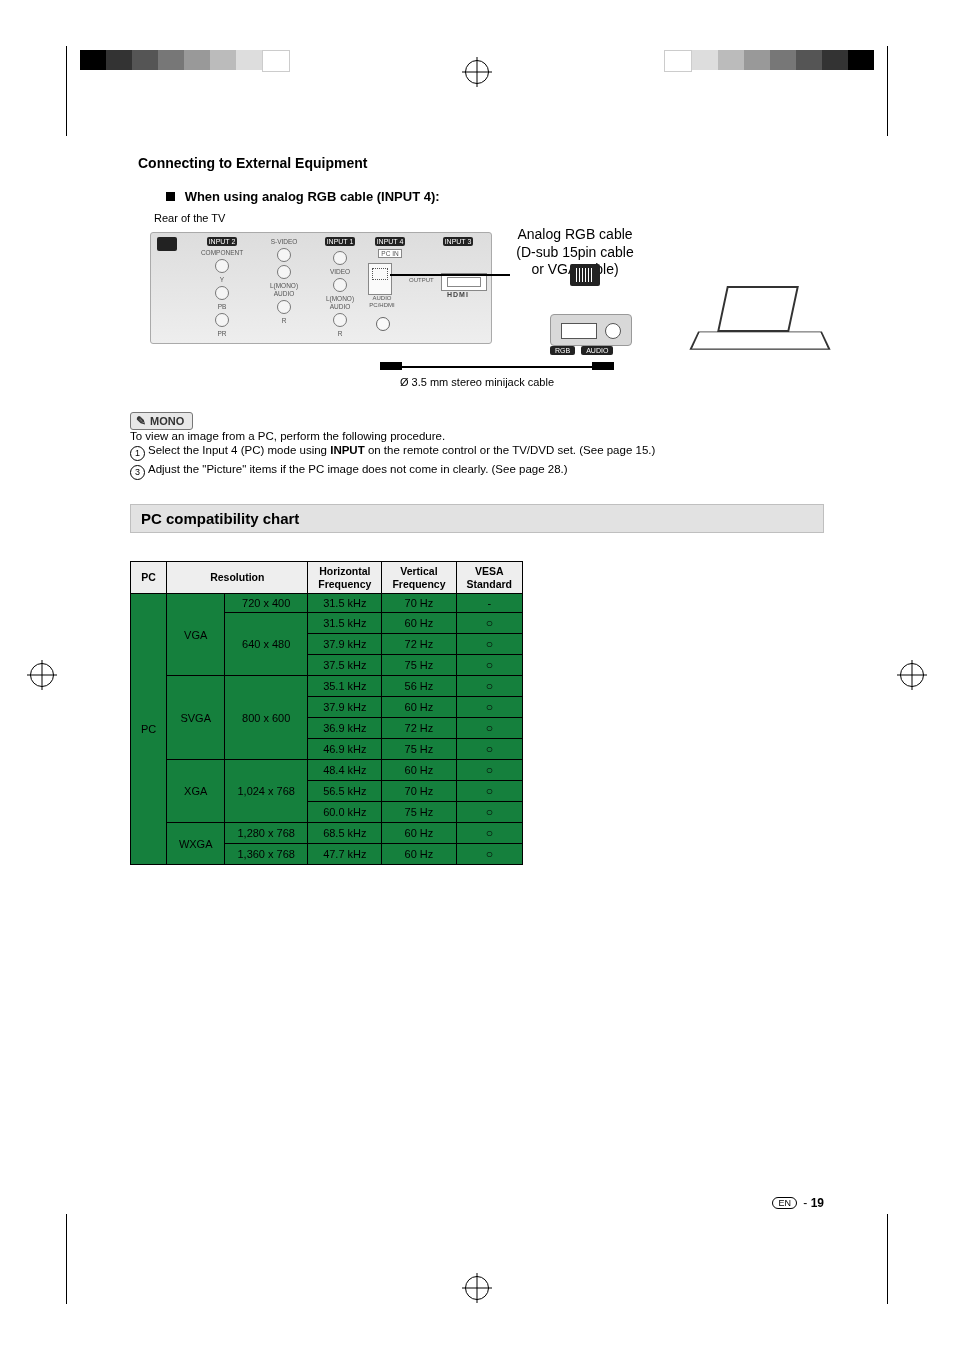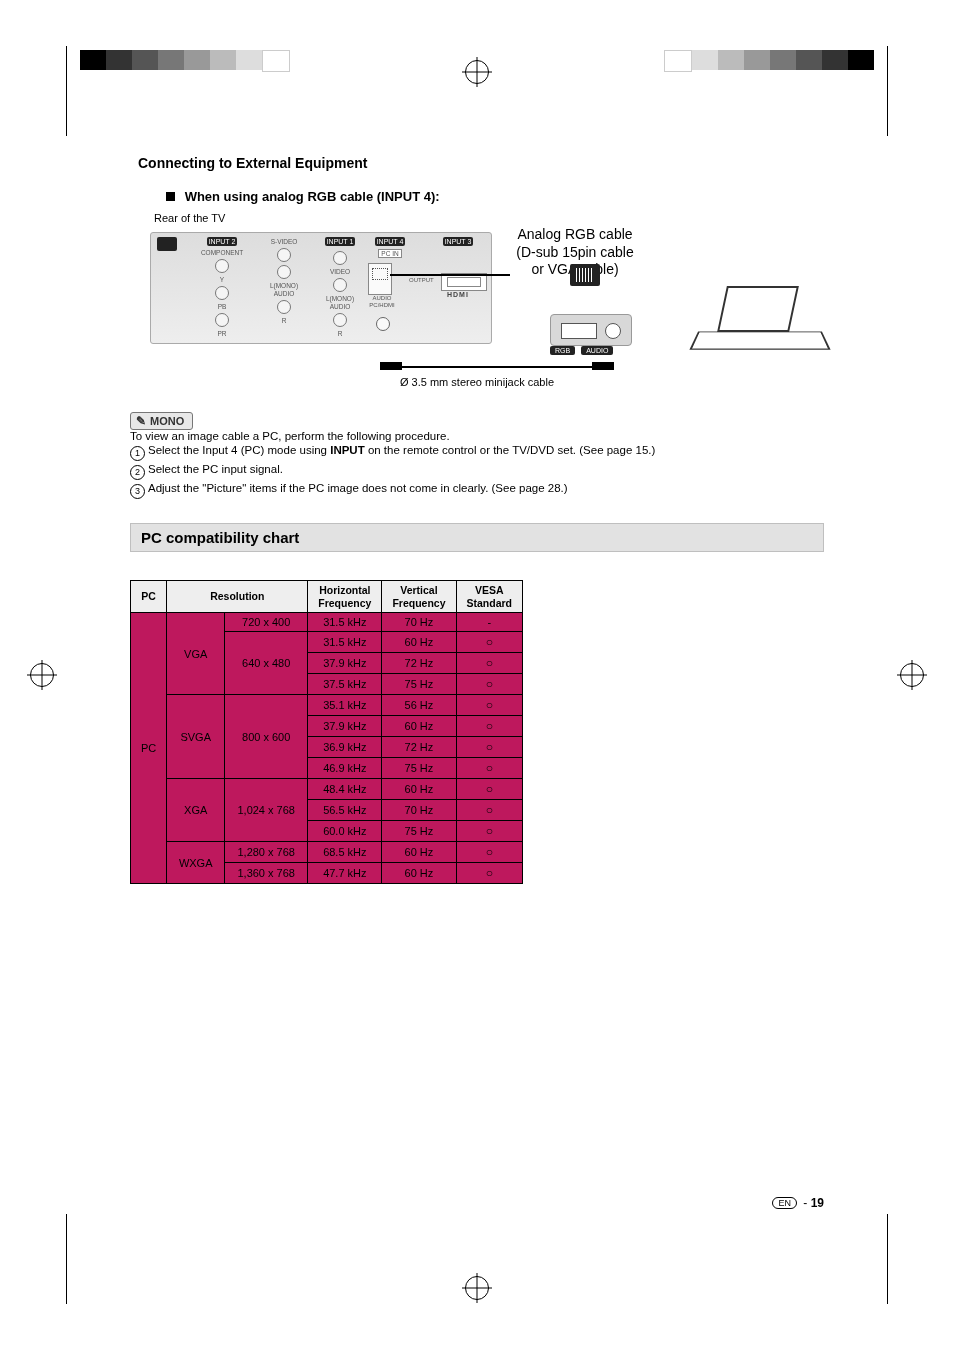--- a/index.html
+++ b/index.html
@@ -126,21 +126,21 @@
   .compat-table {
     border-collapse: collapse;
     margin-top: 28px;
     font-size: 11px;
   }
   .compat-table th, .compat-table td {
     border: 1px solid #000;
     padding: 3px 10px;
     text-align: center;
     vertical-align: middle;
-    background:#be185d;
+    background:#15803d;
   }
   .compat-table th {
     background:#eee;
     font-weight:bold;
     font-size:10.5px;
     line-height:1.2;
   }
   .compat-table th.res { width:120px;}
   .compat-table .circle { font-size:12px;}
 
@@ -283,23 +283,22 @@
         <div class="audio-cable-plug r"></div>
         <div class="audio-cable-label">Ø 3.5 mm stereo minijack cable</div>
       </div>
     </div>
 
     <div class="note-badge">
       <span class="pin">✎</span>
       <span>MONO</span>
     </div>
 
-    <p class="body-line">To view an image cable a PC, perform the following procedure.</p>
+    <p class="body-line">To view an image from a PC, perform the following procedure.</p>
     <p class="body-line"><span class="circled">1</span><span>Select the Input 4 (PC) mode using <b>INPUT</b> on the remote control or the TV/DVD set. (See page 15.)</span></p>
-    <p class="body-line"><span class="circled">2</span><span>Select the PC input signal.</span></p>
     <p class="body-line" style="margin-bottom:24px"><span class="circled">3</span><span>Adjust the "Picture" items if the PC image does not come in clearly.  (See page 28.)</span></p>
 
     <h2 class="gray-heading">PC compatibility chart</h2>
 
     <table class="compat-table">
       <thead>
         <tr>
           <th>PC</th>
           <th class="res" colspan="2">Resolution</th>
           <th><span>Horizontal<br>Frequency</span></th>

